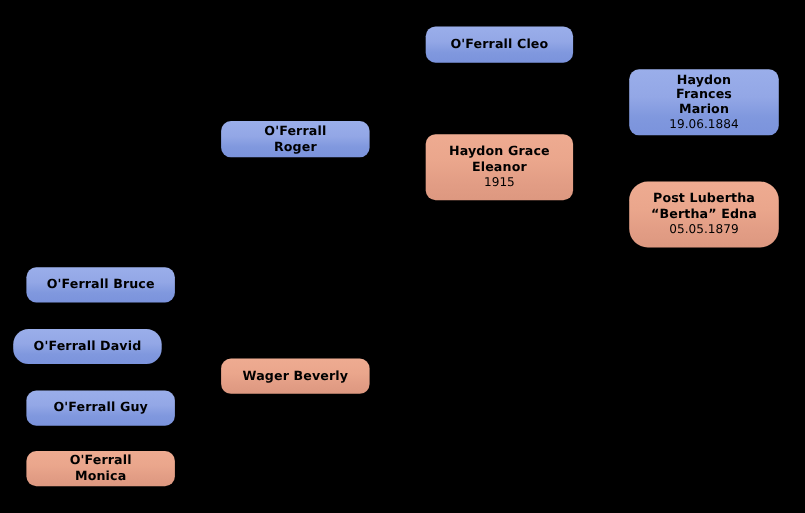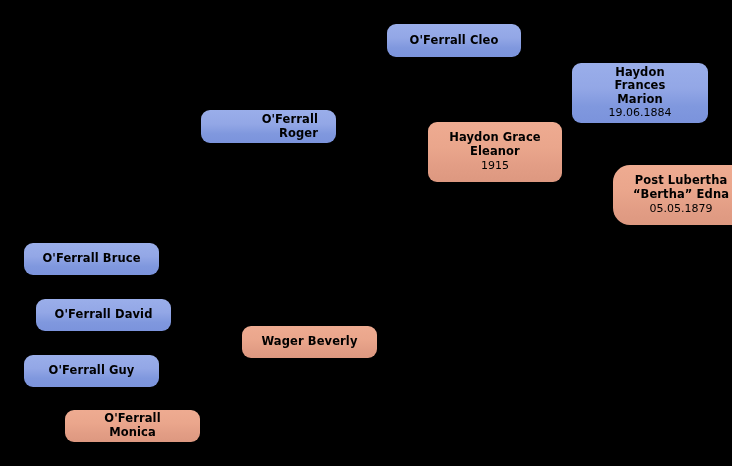--- a/index.html
+++ b/index.html
@@ -36,21 +36,20 @@
     padding: 2px 18px;
     color: #000000;
     box-shadow: 2px 3px 2px rgba(0,0,0,0.75);
     overflow: hidden;
   }
   .person-node.male {
     background: linear-gradient(to bottom, #9aaeea 0%, #93a7e6 42%, #8098de 72%, #7b93dc 100%);
   }
   .person-node.female {
     background: linear-gradient(to bottom, #eeab91 0%, #eaa68c 42%, #e29d85 74%, #dd9880 100%);
-    margin-left: 41px;
   }
   .node-name {
     font-weight: bold;
     font-size: 11.5px;
     letter-spacing: 0.1px;
     white-space: pre-line;
   }
   .node-date {
     font-weight: normal;
     font-size: 11px;
@@ -65,37 +64,37 @@
 
 <div id="chart-canvas">
     <div class="person-node male" style="left: 387px; top: 24px; width: 134px; height: 33px;">
       <div class="node-name">O'Ferrall Cleo</div>
     </div>
     <div class="person-node male" style="left: 572px; top: 63px; width: 136px; height: 60px;">
       <div class="node-name">Haydon Frances
 Marion</div>
       <div class="node-date">19.06.1884</div>
     </div>
-    <div class="person-node male" style="left: 201px; top: 110px; width: 135px; height: 33px; text-align: right;">
+    <div class="person-node male" style="left: 201px; top: 110px; width: 135px; height: 33px;">
       <div class="node-name">O'Ferrall Roger</div>
     </div>
     <div class="person-node female" style="left: 387px; top: 122px; width: 134px; height: 60px;">
       <div class="node-name">Haydon Grace
 Eleanor</div>
       <div class="node-date">1915</div>
     </div>
     <div class="person-node female" style="left: 572px; top: 165px; width: 136px; height: 60px; border-radius: 17px;">
       <div class="node-name">Post Lubertha
 “Bertha” Edna</div>
       <div class="node-date">05.05.1879</div>
     </div>
     <div class="person-node male" style="left: 24px; top: 243px; width: 135px; height: 32px;">
       <div class="node-name">O'Ferrall Bruce</div>
     </div>
-    <div class="person-node male" style="left: 36px; top: 299px; width: 135px; height: 32px;">
+    <div class="person-node male" style="left: 12px; top: 299px; width: 135px; height: 32px; border-radius: 14px;">
       <div class="node-name">O'Ferrall David</div>
     </div>
     <div class="person-node male" style="left: 24px; top: 355px; width: 135px; height: 32px;">
       <div class="node-name">O'Ferrall Guy</div>
     </div>
     <div class="person-node female" style="left: 201px; top: 326px; width: 135px; height: 32px;">
       <div class="node-name">Wager Beverly</div>
     </div>
     <div class="person-node female" style="left: 24px; top: 410px; width: 135px; height: 32px;">
       <div class="node-name">O'Ferrall Monica</div>

